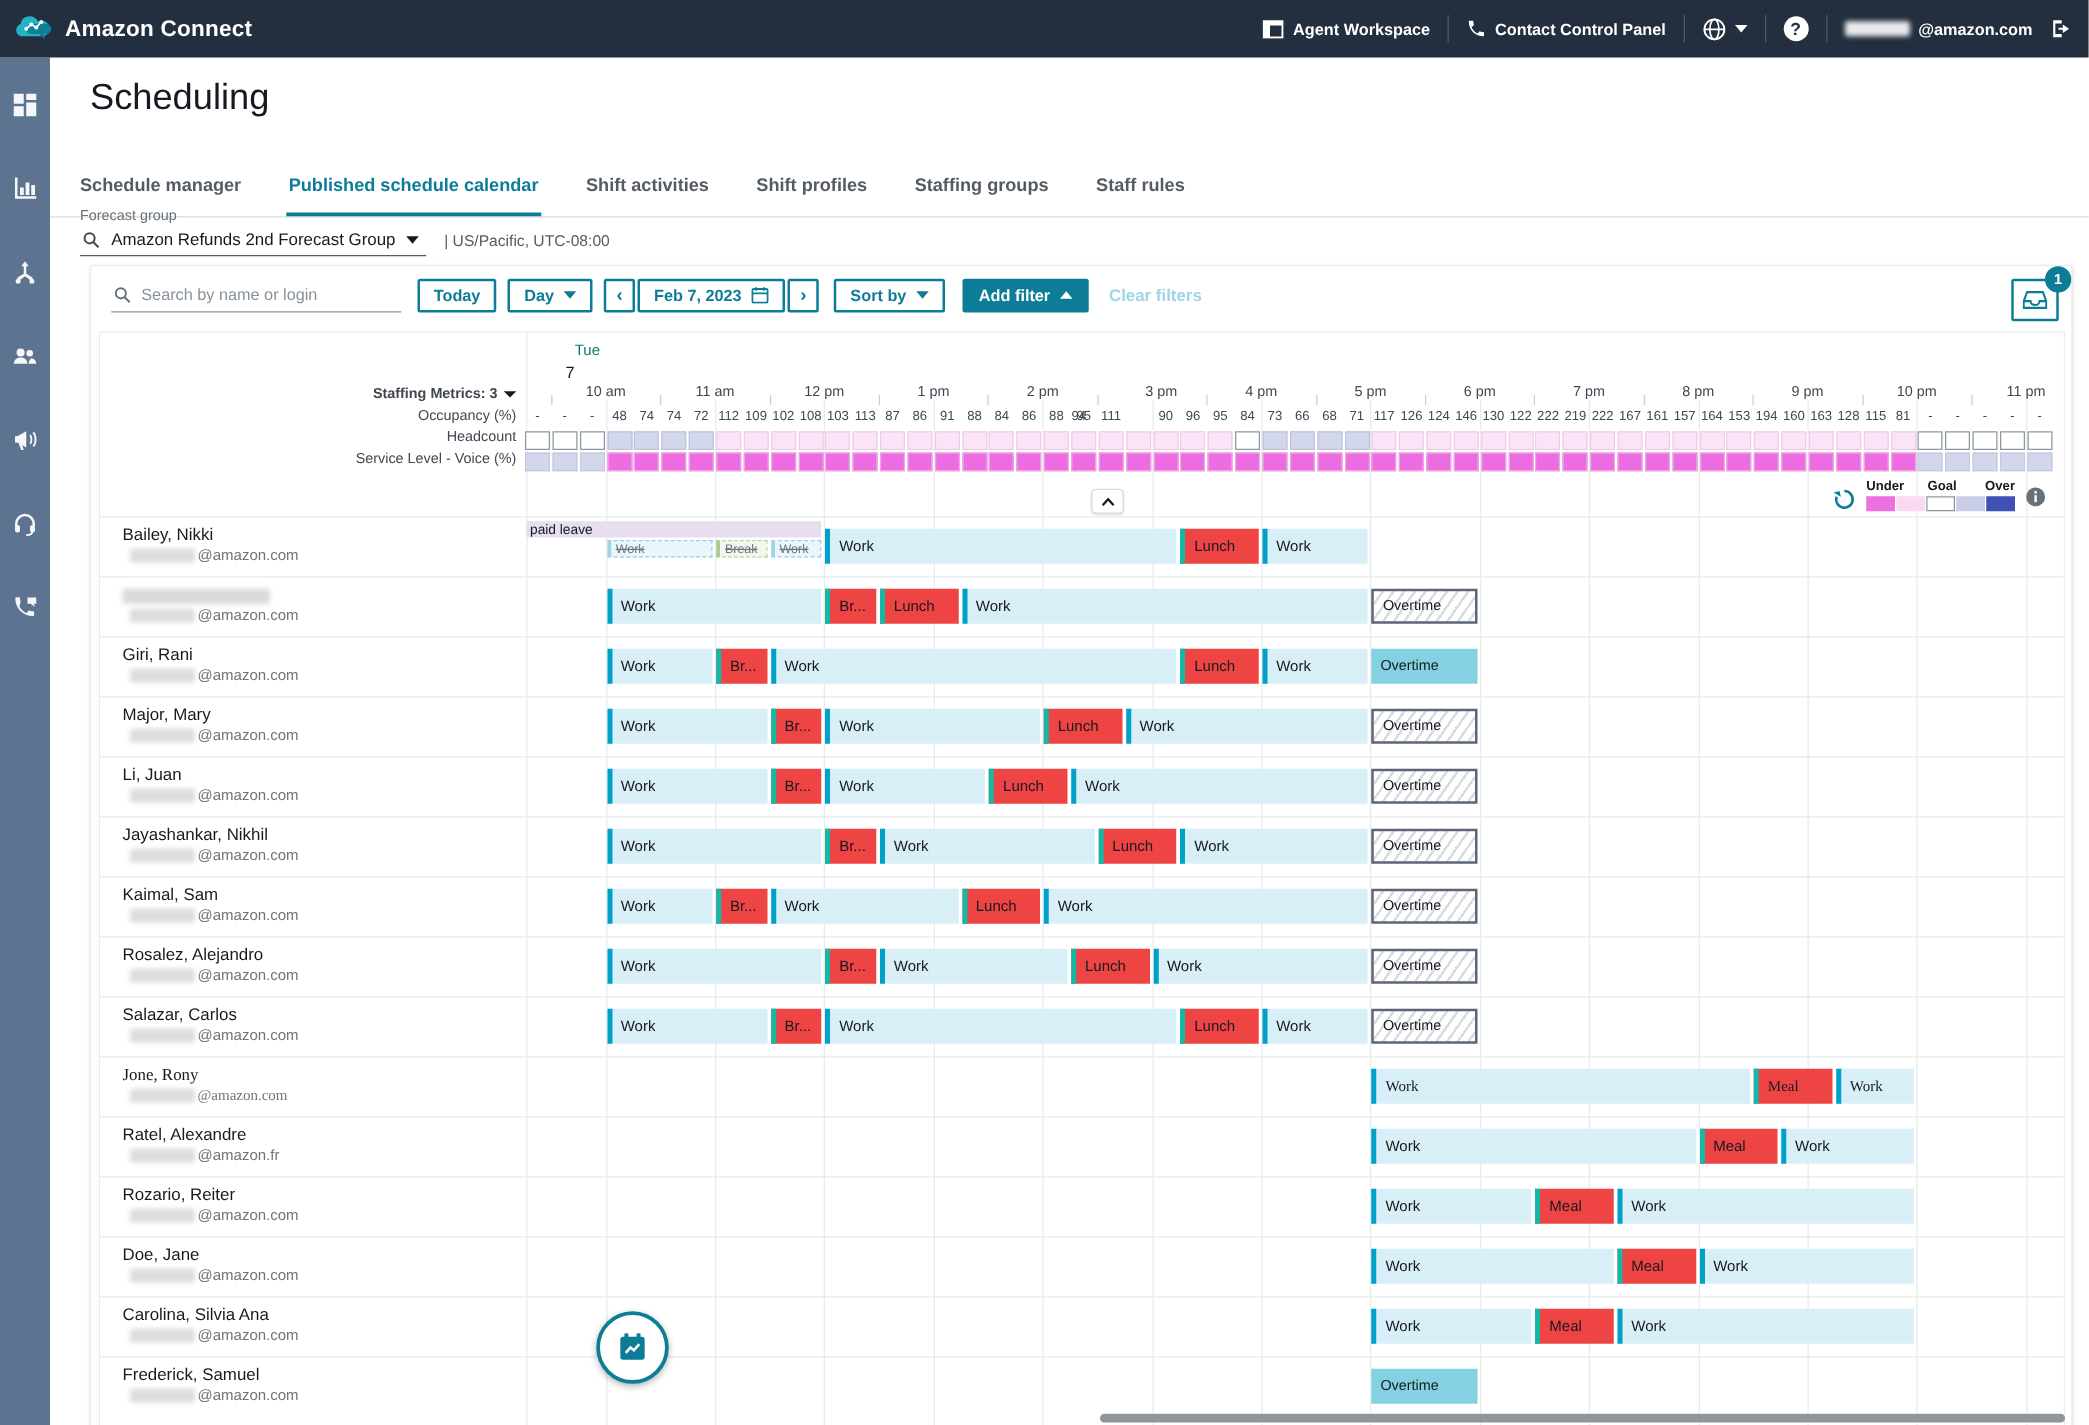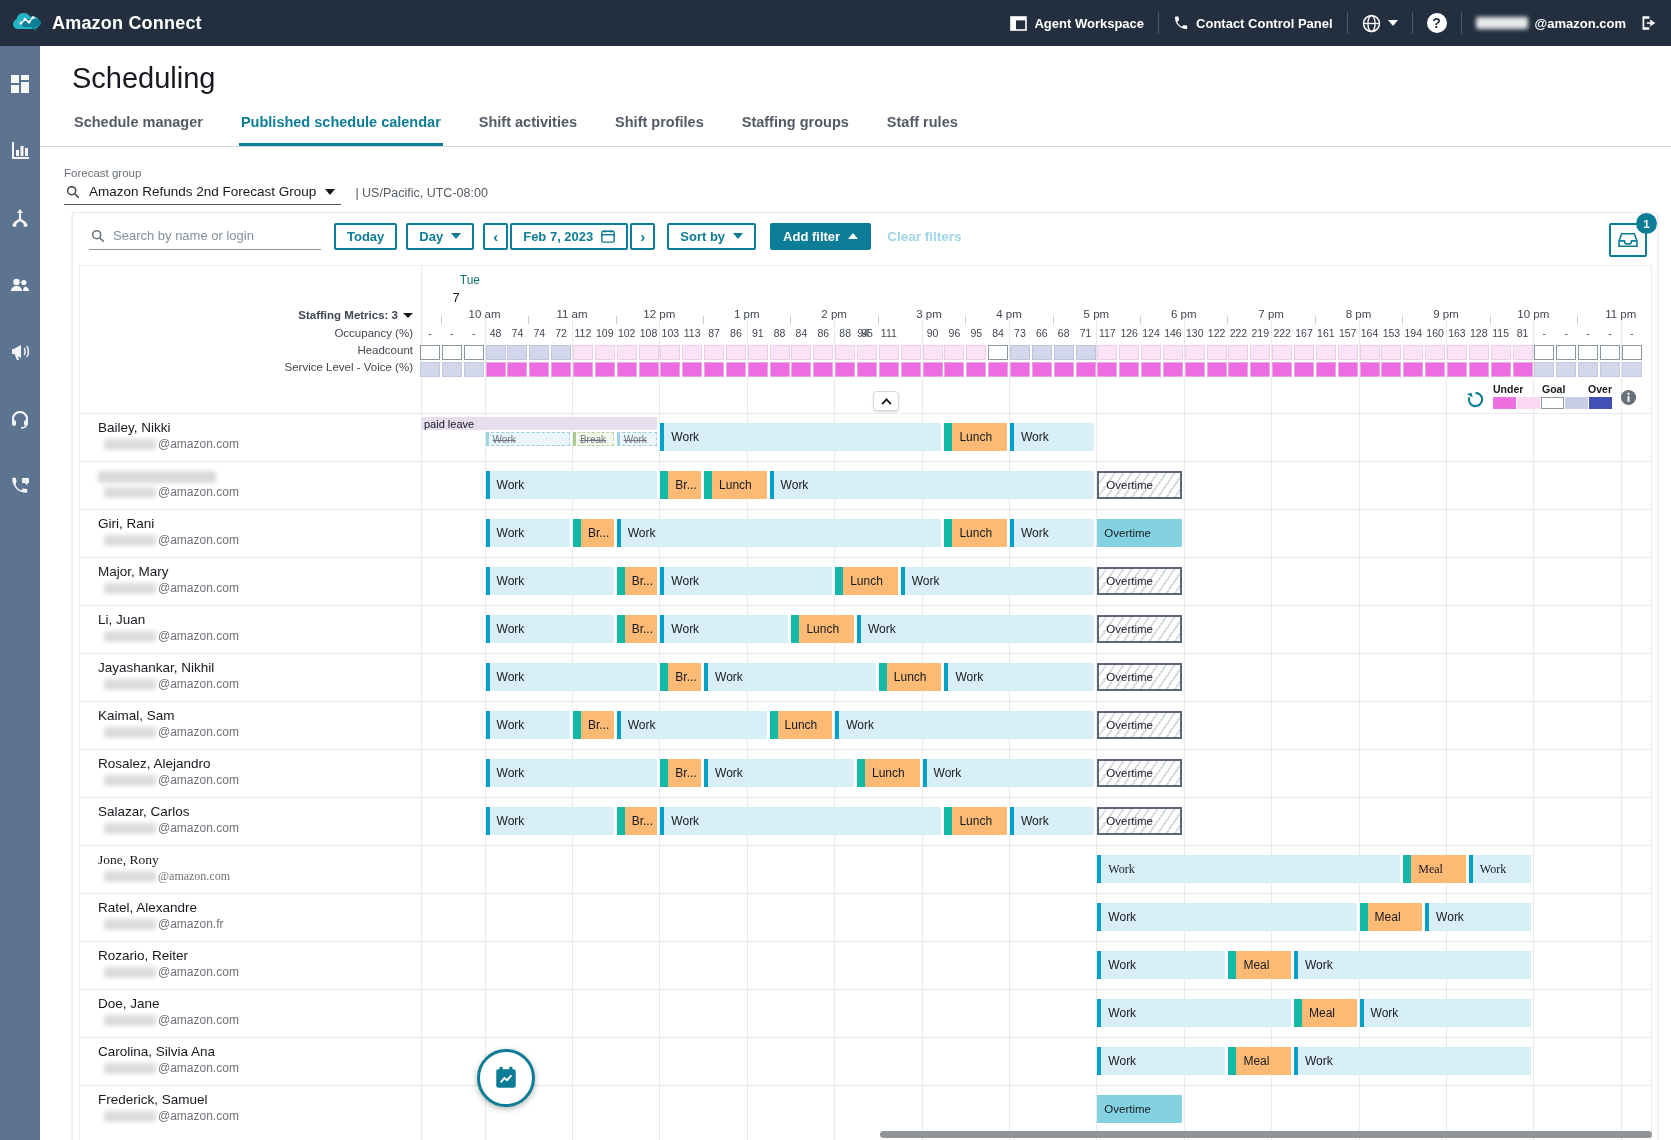--- a/index.html
+++ b/index.html
@@ -15,22 +15,22 @@
   .nav-sep{width:1px;height:22px;background:#50596a}
   .blurbox{display:inline-block;background:#cfd4da;border-radius:2px;filter:blur(2px)}
   .navblur{width:52px;height:12px;background:#e8eaec}
   
   .sidebar{position:absolute;top:46px;left:0;bottom:0;width:40px;background:#5d7491;z-index:55;
            display:flex;flex-direction:column;align-items:center;padding-top:28px;gap:47px}
   .side-ic{width:20px;height:20px;opacity:.95;cursor:pointer}
   
   .main{position:absolute;left:40px;top:46px;right:0;bottom:0;background:#fff}
   .page-title{position:absolute;left:32px;top:16px;font-size:29px;font-weight:400;color:#16191f}
-  .tabs{position:absolute;left:0;right:0;top:56px;height:44px;border-bottom:1px solid #d5dbdb;
-        display:flex;align-items:flex-end;padding-left:32px}
+  .tabs{position:absolute;left:0;right:0;top:83px;height:44px;border-bottom:1px solid #d5dbdb;
+        display:flex;align-items:flex-end;padding-left:22px}
   .tab{font-size:14.5px;color:#545b64;font-weight:bold;padding:0 2px 13px 2px;margin-right:34px;
        border-bottom:3px solid transparent;cursor:pointer;white-space:nowrap}
   .tab.active{color:#0d7d97;border-bottom-color:#0d7d97}
   .fc-label{position:absolute;left:24px;top:121px;font-size:11.5px;color:#687078}
   .fc-row{position:absolute;left:24px;top:134px;display:flex;align-items:center;height:26px}
   .fc-select{display:flex;align-items:center;gap:9px;border-bottom:1px solid #545b64;
              padding:3px 6px 5px 2px;min-width:256px;cursor:pointer}
   .fc-value{font-size:13.5px;color:#16191f}
   .fc-tz{font-size:12.5px;color:#545b64;margin-left:14px}
   .caret{width:0;height:0;border-left:5px solid transparent;border-right:5px solid transparent;
@@ -86,21 +86,21 @@
   .rows{position:absolute;left:0;top:147px;right:0;bottom:0}
   .erow{position:absolute;left:0;right:0;height:48px;border-top:1px solid #e7eaea}
   .ename{position:absolute;left:18px;top:6px;font-size:13.5px;color:#16191f;white-space:nowrap}
   .euser{position:absolute;left:24px;top:23px;font-size:12px;color:#6e7479;display:flex;align-items:center;gap:2px}
   .ublur{width:52px;height:11px;background:#dcdcdc}
   .nameblur{width:118px;height:12px;background:#d9d9d9;top:9px;position:absolute;left:18px;filter:blur(2px);border-radius:2px}
   .bar{position:absolute;top:9px;height:28px;box-sizing:border-box;display:flex;align-items:center;
        font-size:12px;color:#16191f;white-space:nowrap;overflow:hidden;cursor:pointer;z-index:5}
   .bar span{padding-left:7px}
   .b-work{background:#d9eff7;border-left:4px solid #00a1c9}
-  .b-break{background:#fdba74;border-left:8px solid #14b8a6}
+  .b-break{background:#ef4444;border-left:4px solid #14b8a6}
   .b-ot{background:repeating-linear-gradient(125deg,#fff 0px,#fff 5px,#d9dde2 5px,#d9dde2 7px);
         border:2px solid #5c6678;font-size:11.5px}
   .b-ots{background:#84d1e1;font-size:11.5px}
   .b-pl{top:3px;height:13px;background:#e7def0;font-size:11px;z-index:4}
   .b-pl span{padding-left:3px}
   .b-can{top:18px;height:14px;font-size:10px;color:#6b7680;text-decoration:line-through}
   .b-can span{padding-left:4px}
   .b-canw{background:rgba(217,239,247,.55);border:1px dashed #9ccde0;border-left:3px solid #9fd4e4}
   .b-canb{background:rgba(233,243,221,.6);border:1px dashed #b9d6a0;border-left:3px solid #a8cc8f}
   

